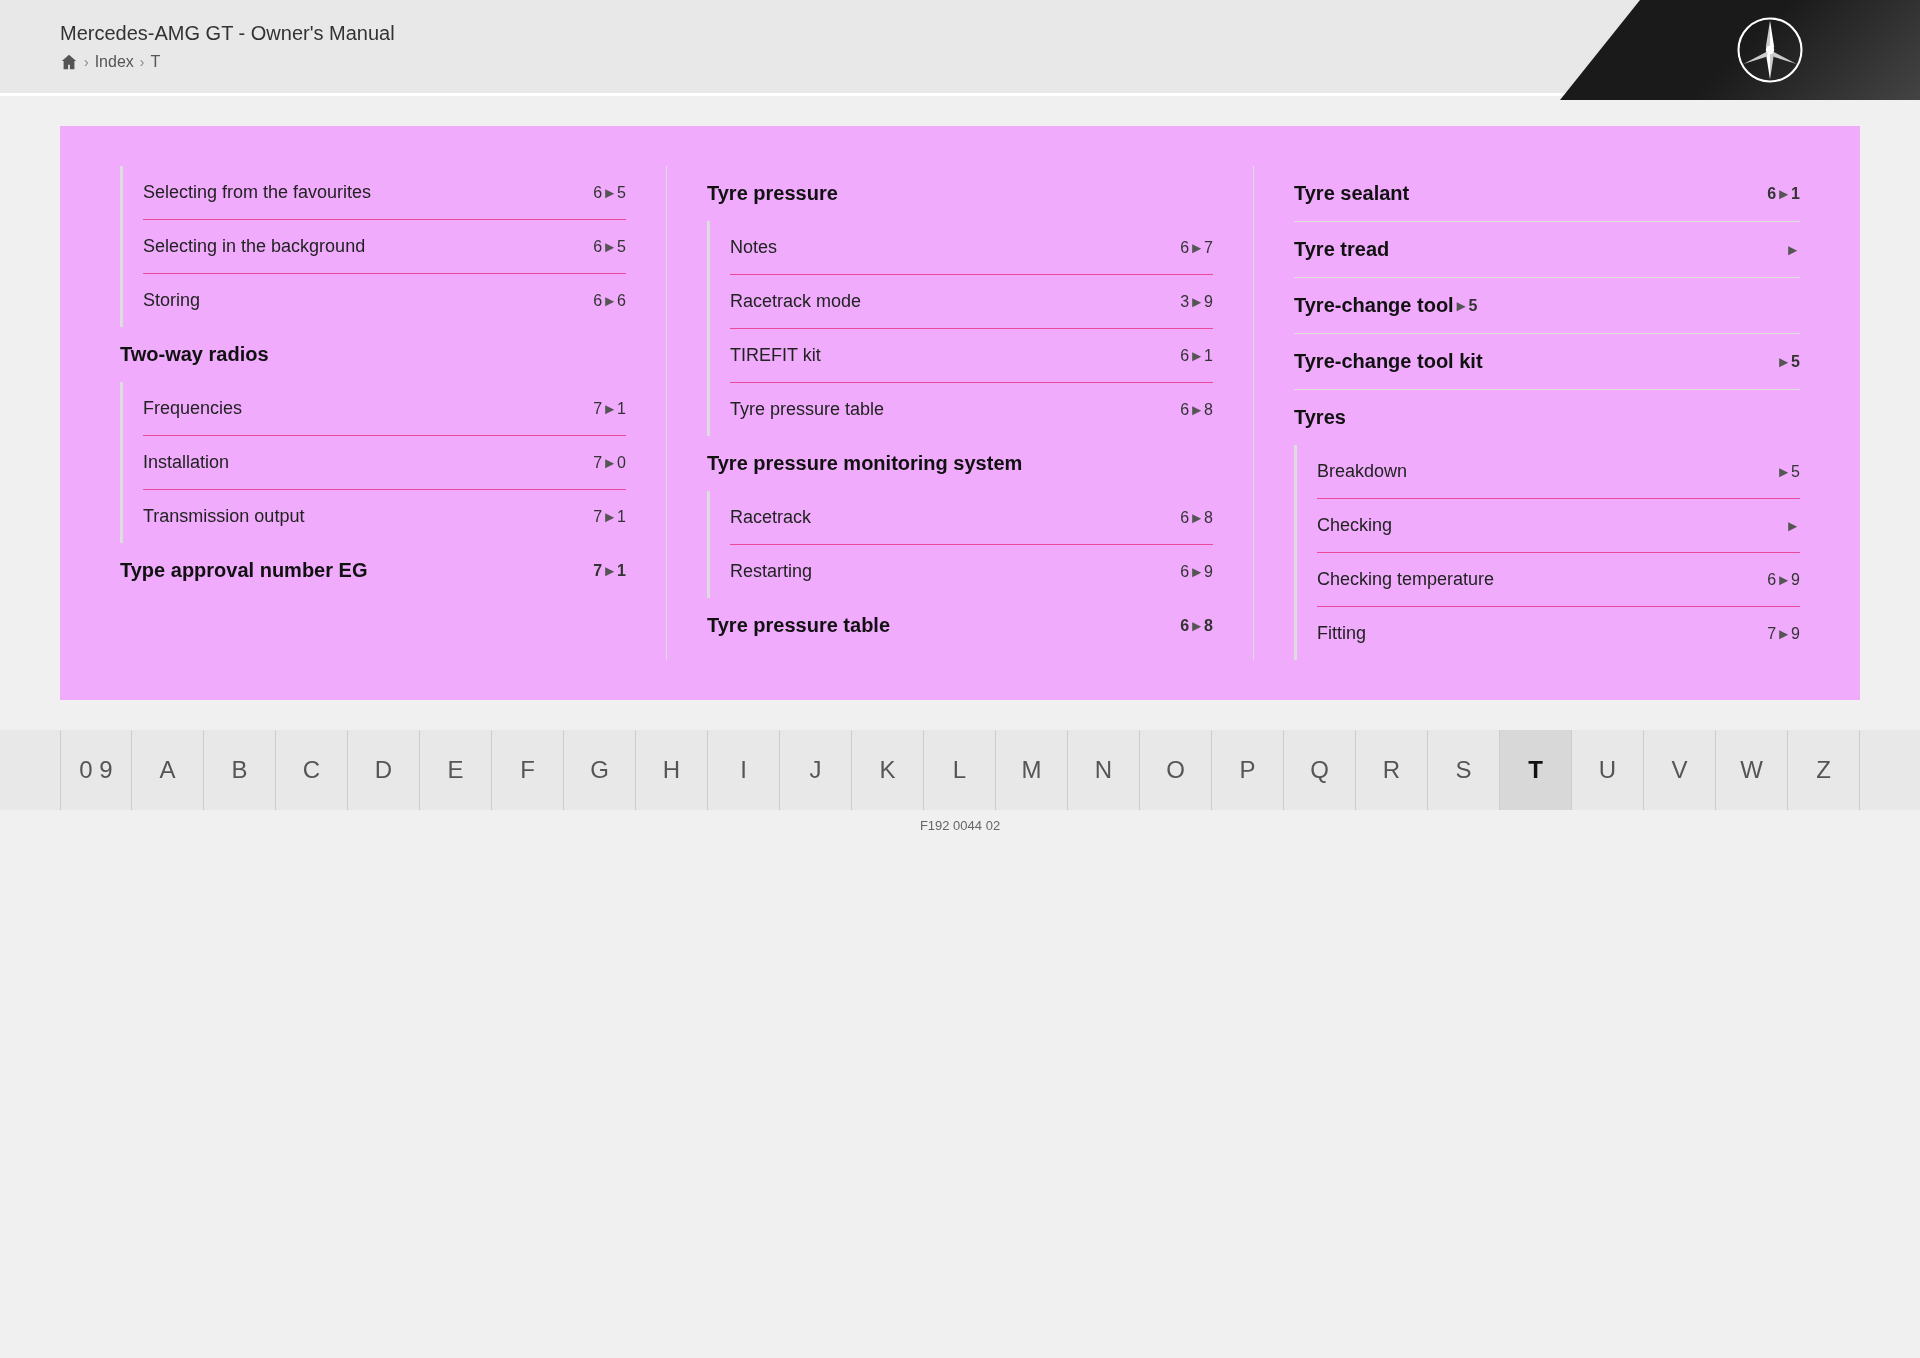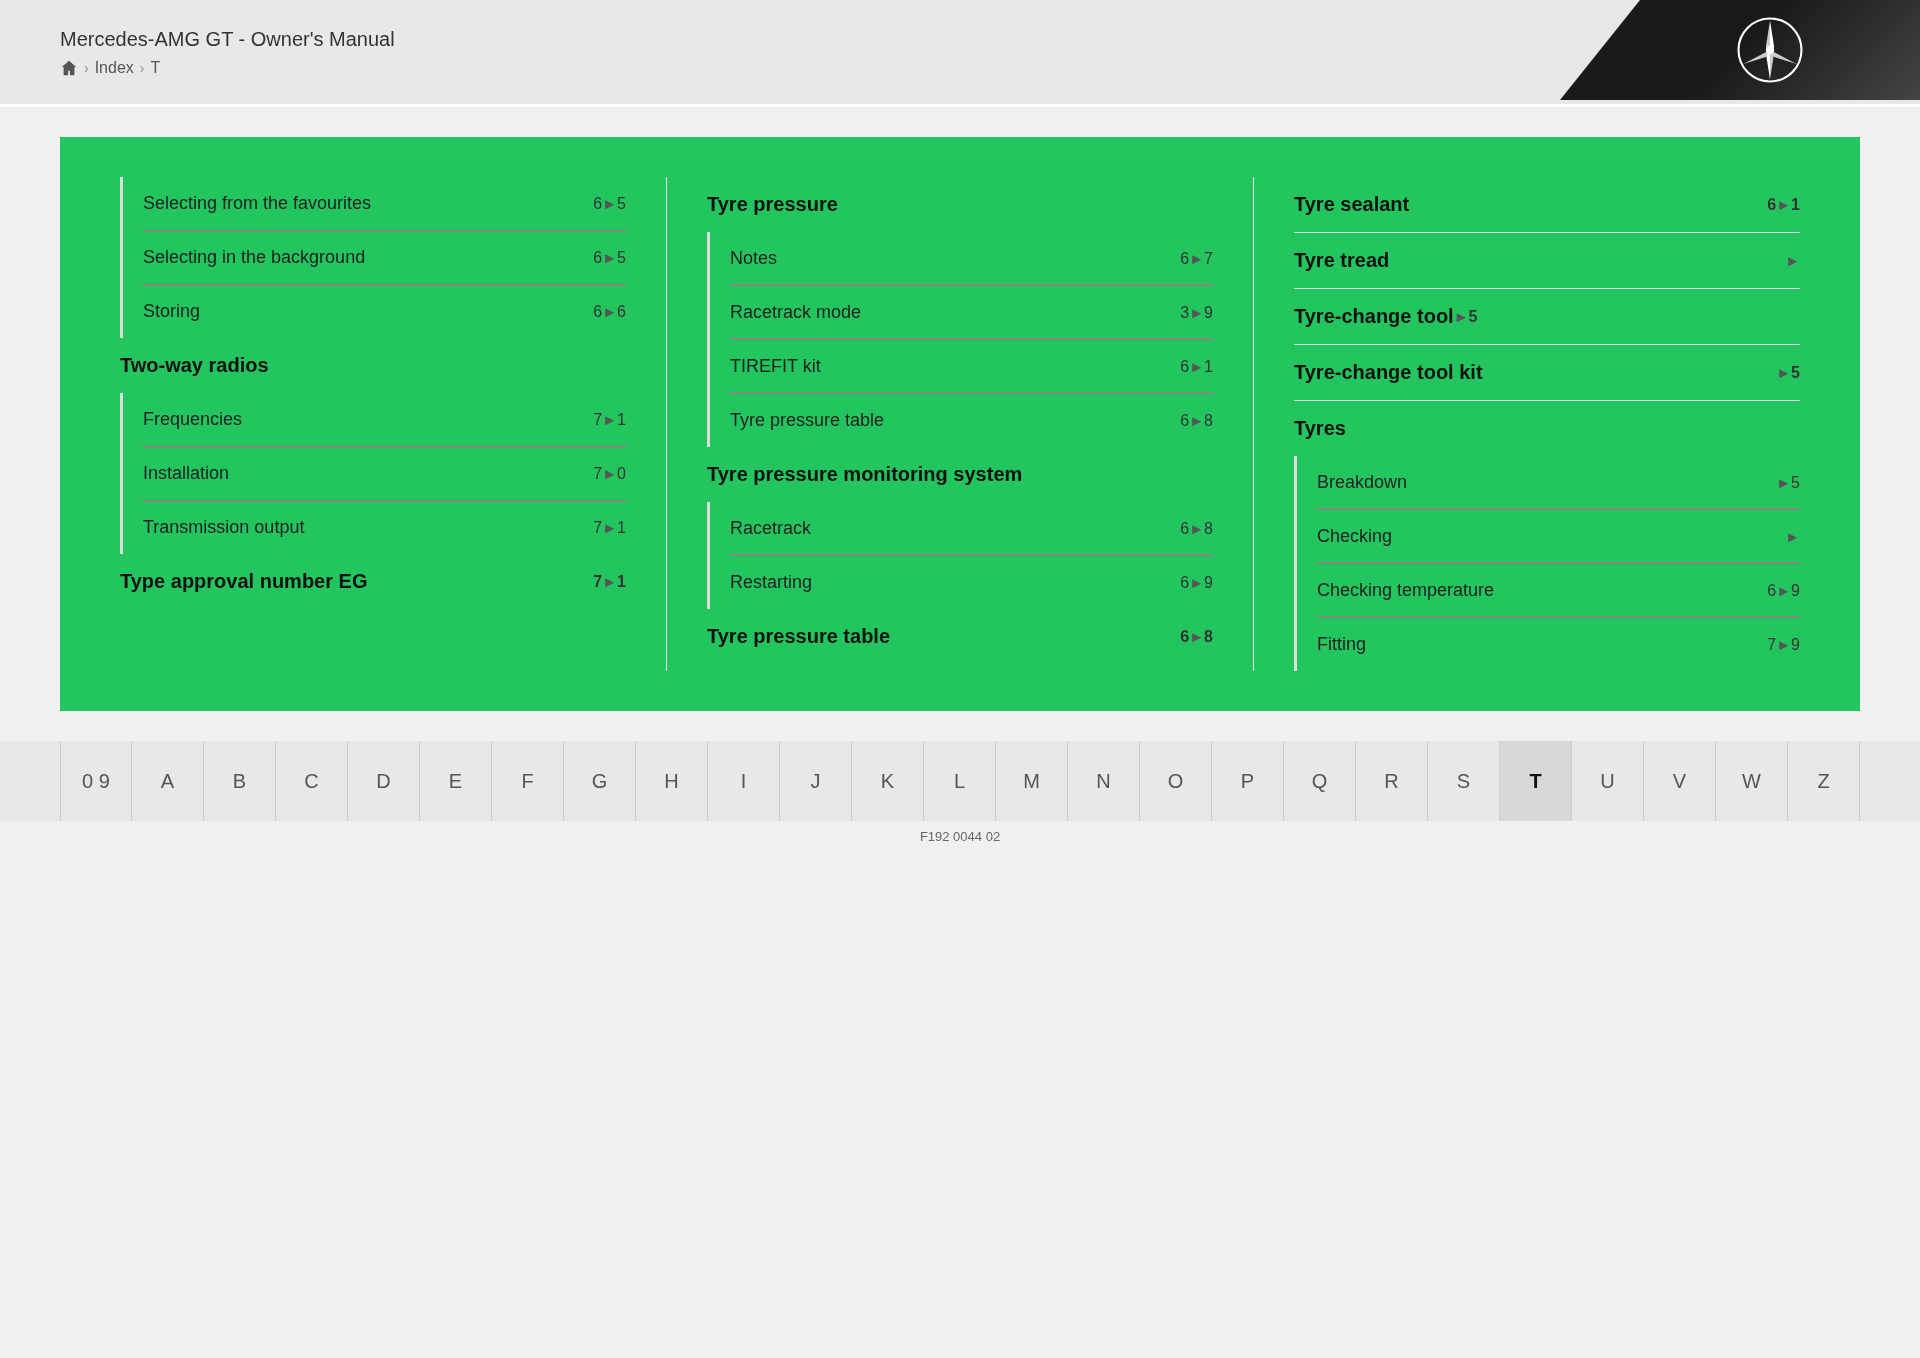--- a/index.html
+++ b/index.html
@@ -8,21 +8,21 @@
       background: #f0f0f0;
       width: 1920px;
       min-height: 1358px;
       font-size: 18px;
       color: #222;
     }
 
     
     .header {
       background: #e8e8e8;
-      height: 104px;
+      height: 93px;
       display: flex;
       align-items: center;
       padding: 0 60px;
       position: relative;
     }
     .header-title-block {
       display: flex;
       flex-direction: column;
       gap: 8px;
     }
@@ -61,21 +61,21 @@
     }
 
     
     .header-divider {
       height: 3px;
       background: #fff;
     }
 
     
     .main-content {
-      background: #22c55e;
+      background: #f0abfc;
       margin: 30px 60px;
       padding: 40px 60px;
     }
 
     
     .columns {
       display: flex;
       gap: 0;
     }
 
@@ -153,21 +153,21 @@
       justify-content: center;
       gap: 0;
       margin-top: 20px;
     }
     .nav-item {
       width: 72px;
       height: 80px;
       display: flex;
       align-items: center;
       justify-content: center;
-      font-size: 20px;
+      font-size: 24px;
       color: #555;
       cursor: pointer;
       border-right: 1px solid #ccc;
     }
     .nav-item:first-child {
       border-left: 1px solid #ccc;
     }
     .nav-item.active {
       color: #111;
       font-weight: bold;

